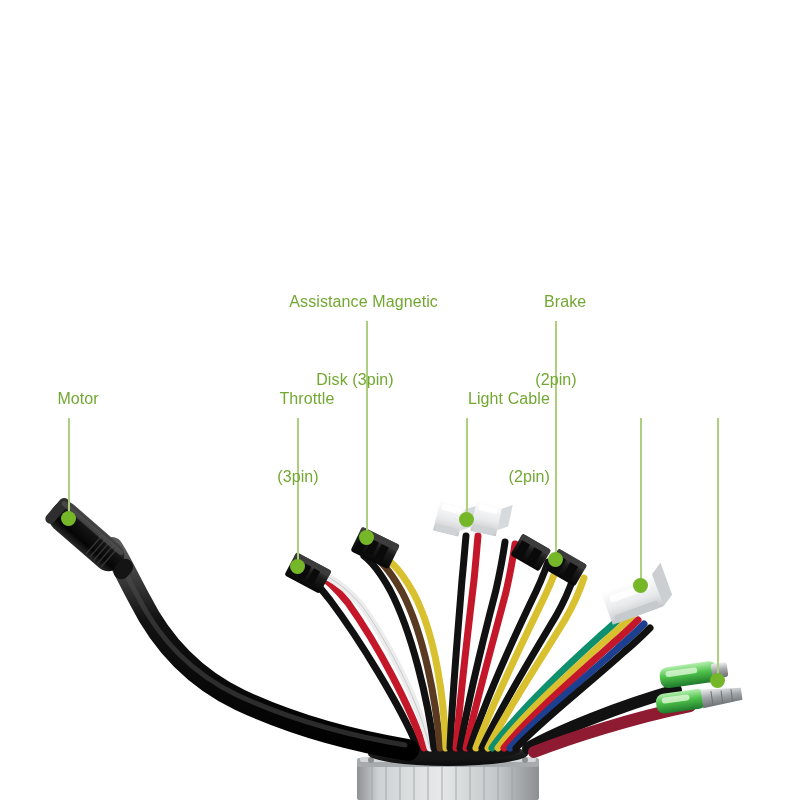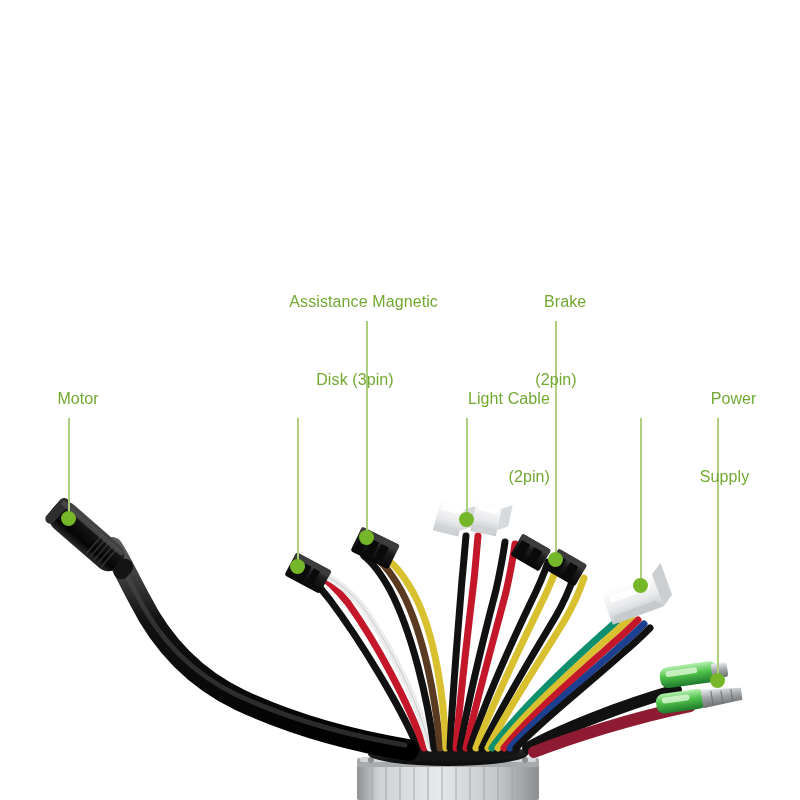--- a/index.html
+++ b/index.html
@@ -257,35 +257,35 @@
   <div class="dot" style="left:359px;top:530px;"></div>
   <div class="dot" style="left:459px;top:512px;"></div>
   <div class="dot" style="left:548px;top:552px;"></div>
   <div class="dot" style="left:633px;top:578px;"></div>
   <div class="dot" style="left:710px;top:673px;"></div>
 
   <div class="label" style="left:0px;top:355px;width:138px;">
     <span>Motor</span>
   </div>
 
+  <div class="label" style="left:218px;top:355px;width:160px;">
+    <span>Throttle</span>
+    <span class="l2">(3pin)</span>
+  </div>
 
   <div class="label" style="left:225px;top:258px;width:260px;">
     <span>Assistance Magnetic</span>
     <span class="l2">Disk (3pin)</span>
   </div>
 
   <div class="label" style="left:390px;top:355px;width:160px;text-align:right;">
     <span>Light Cable</span>
     <span class="l2">(2pin)</span>
   </div>
 
   <div class="label" style="left:486px;top:258px;width:140px;">
     <span>Brake</span>
     <span class="l2">(2pin)</span>
   </div>
 
 
-  <div class="label" style="left:672px;top:355px;width:105px;">
-    <span>Power</span>
-    <span class="l2">Supply</span>
-  </div>
 
 </div>
 
 </body></html>

